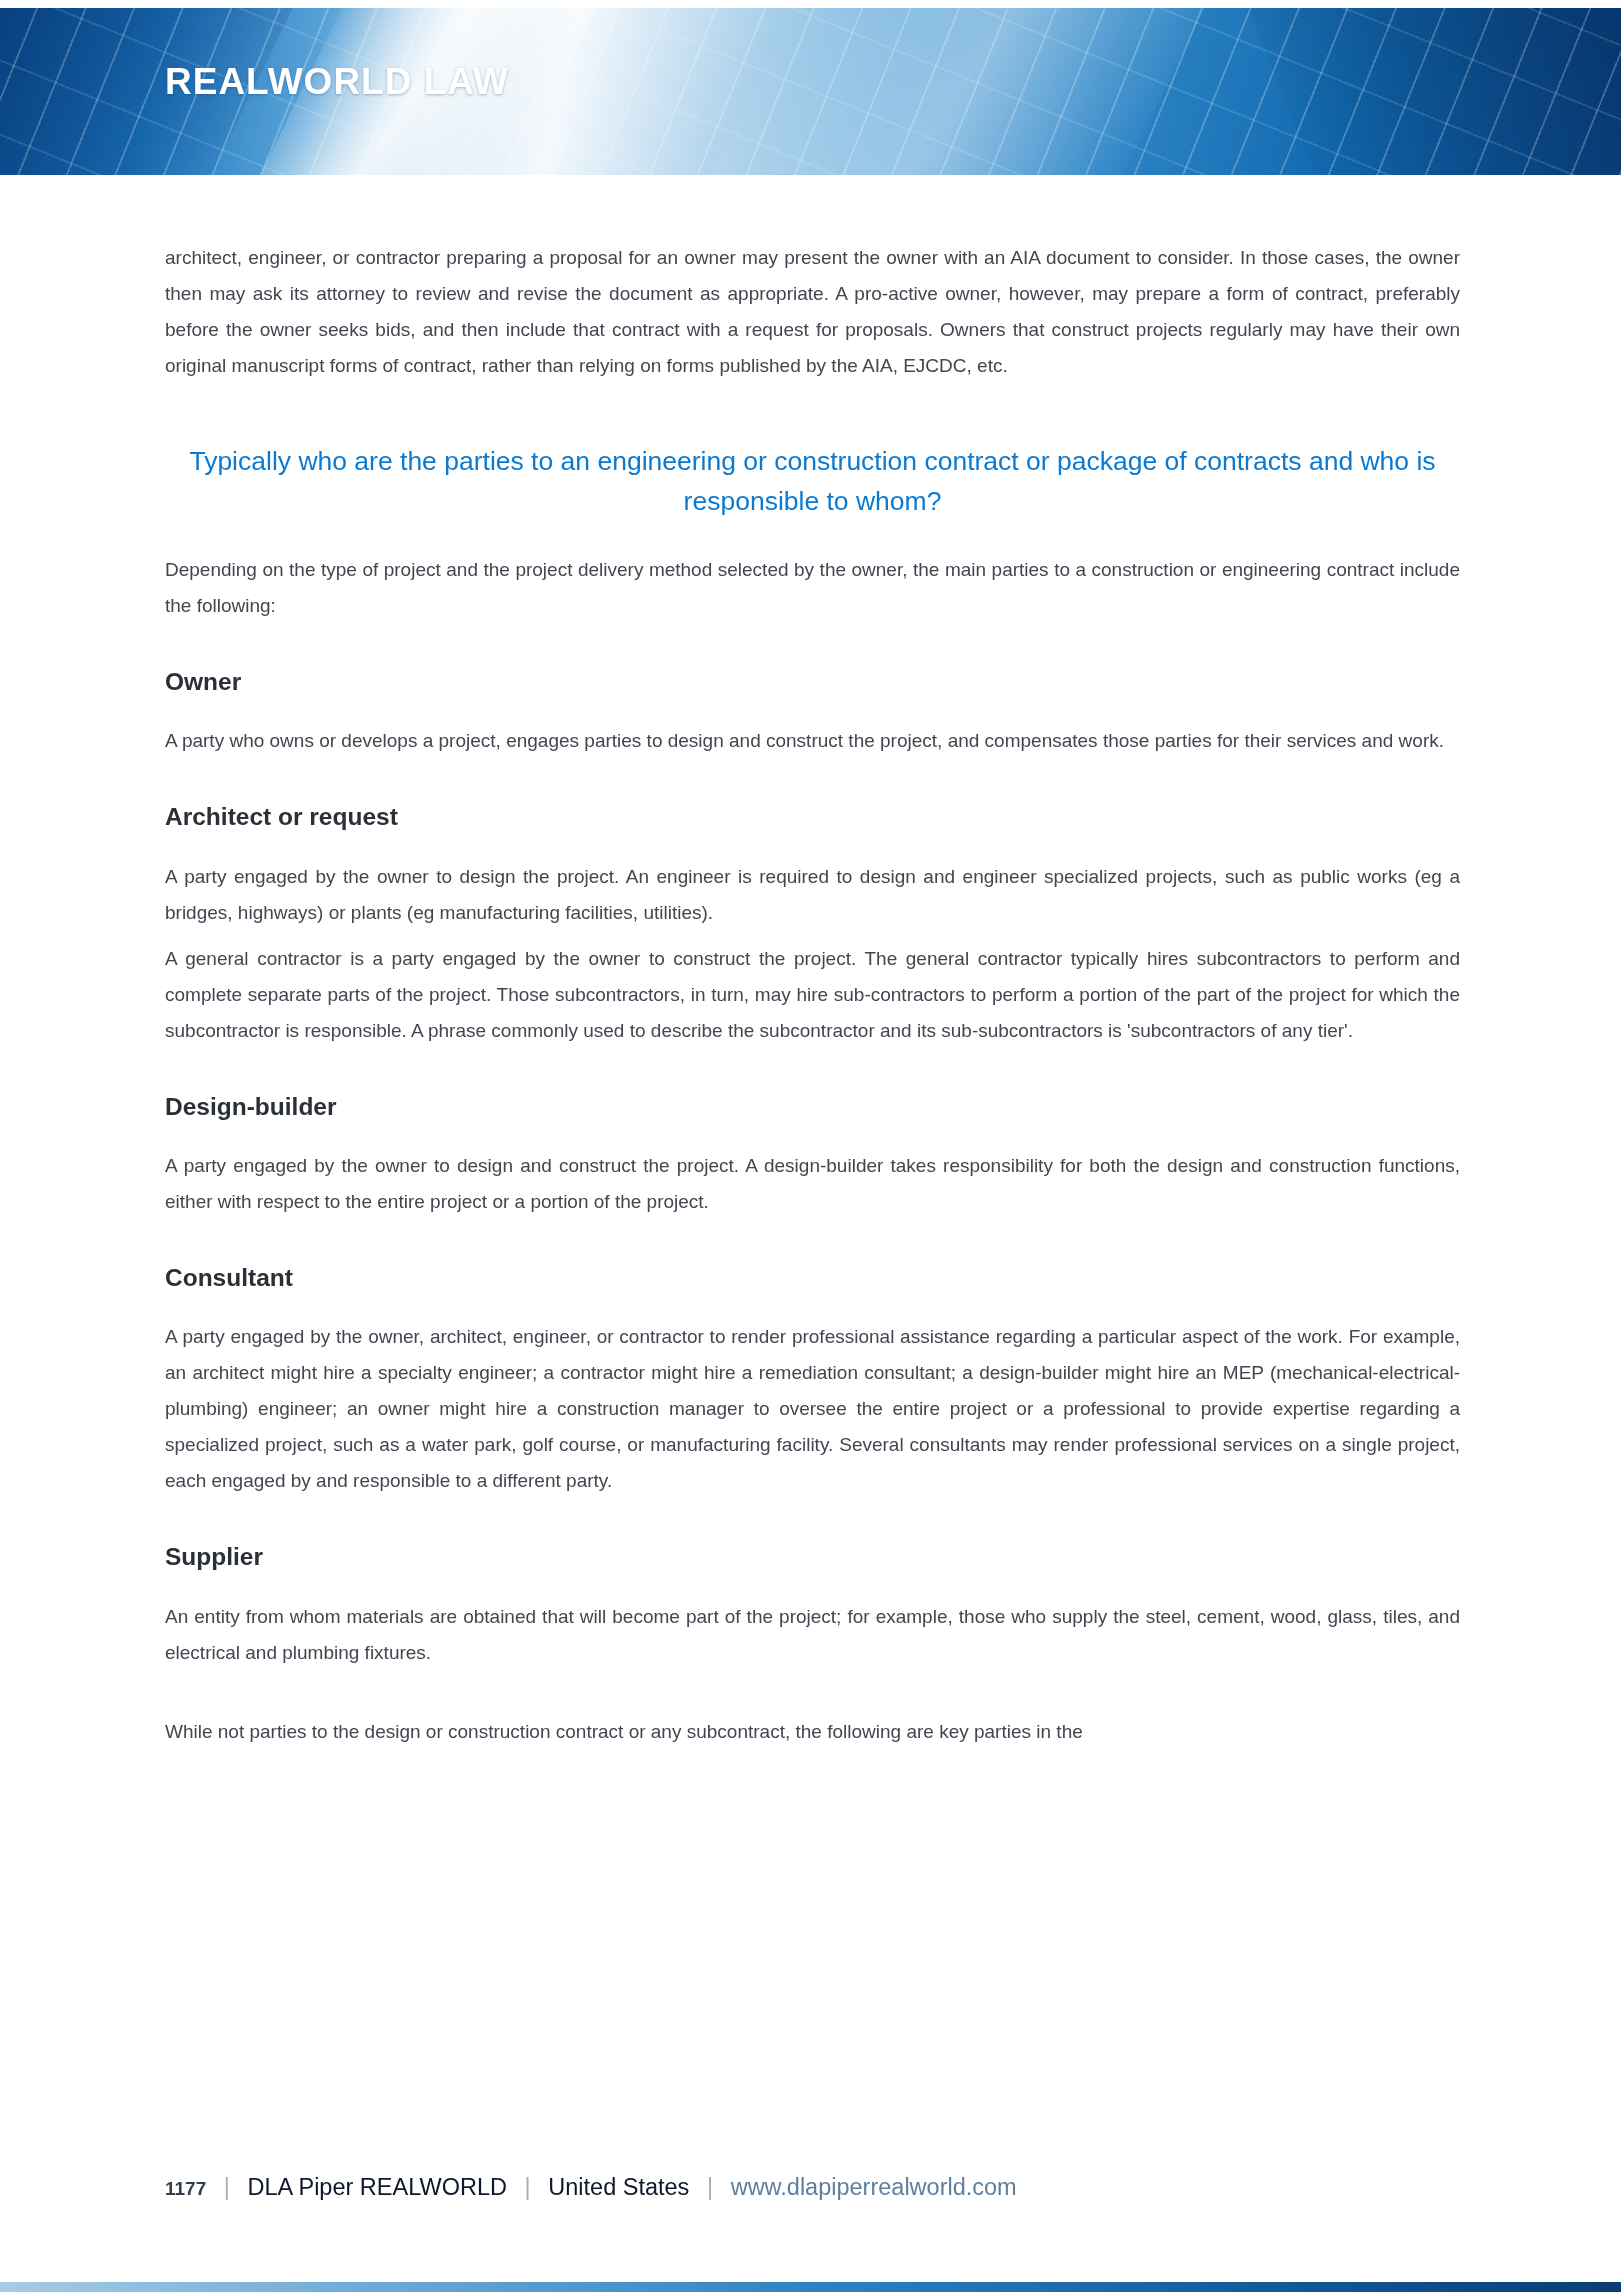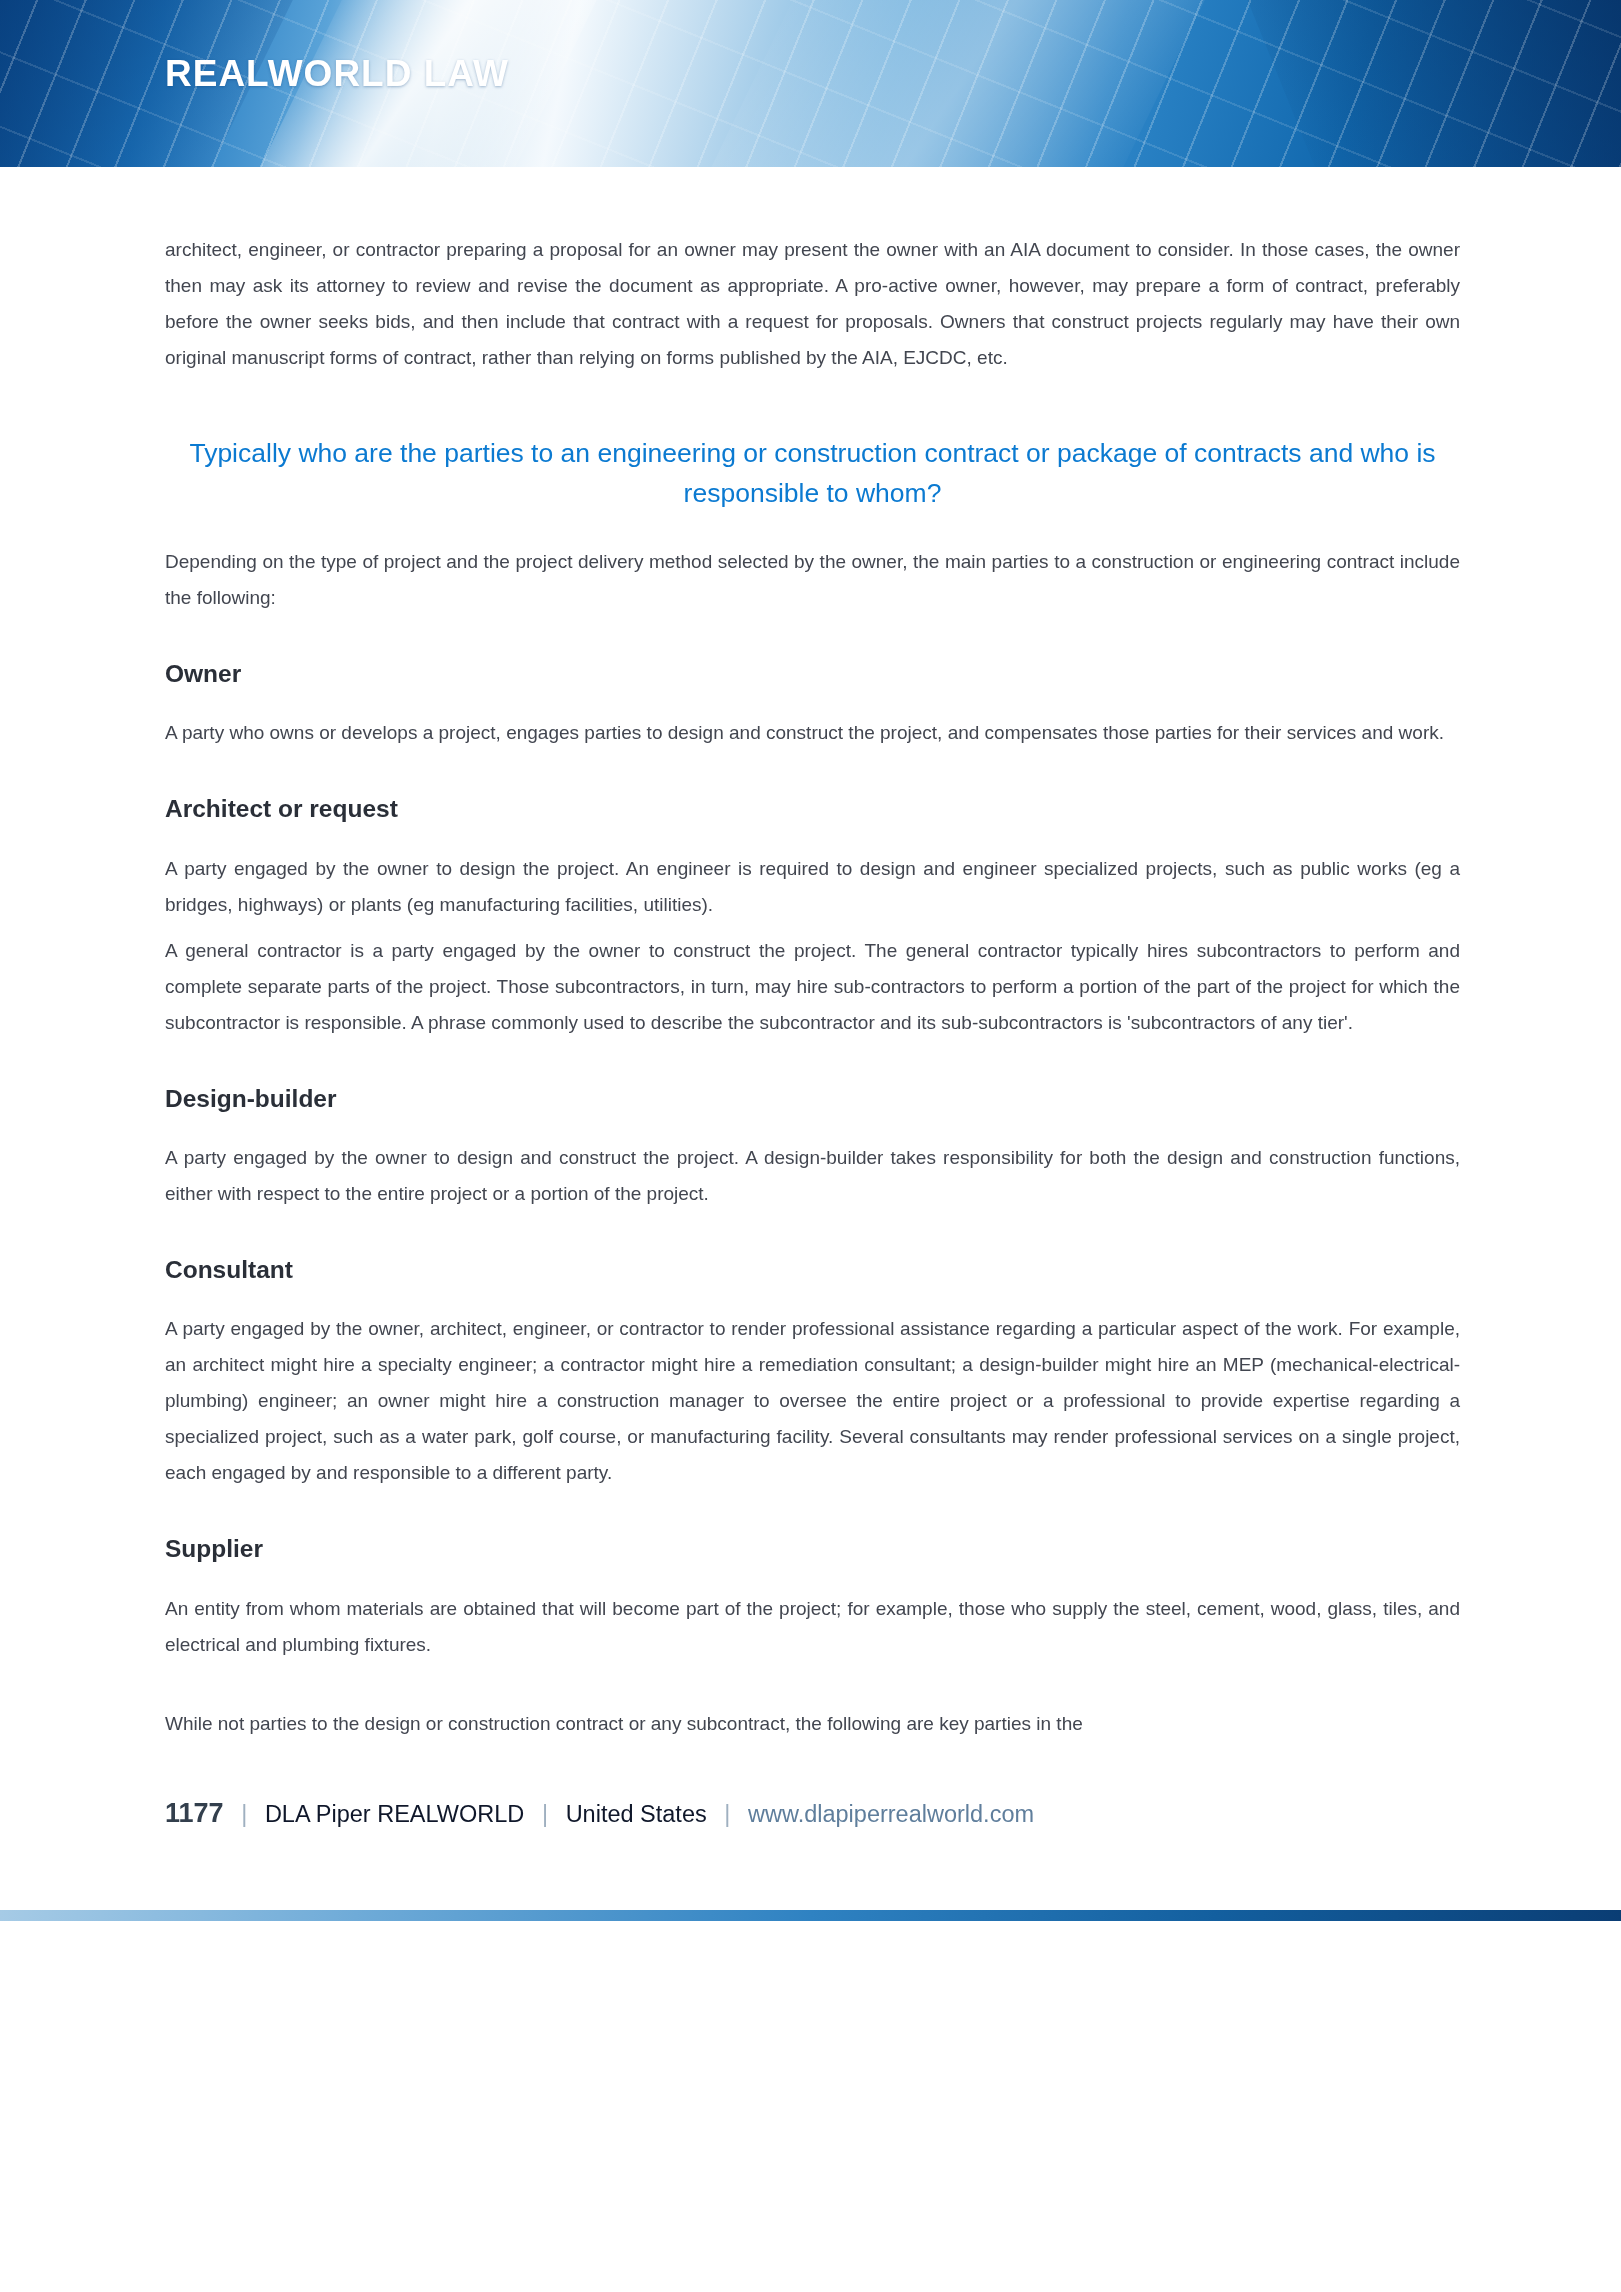--- a/index.html
+++ b/index.html
@@ -2,22 +2,22 @@
 <html><head>
 <meta charset="utf-8">
 <style>
   * { margin:0; padding:0; box-sizing:border-box; }
   html,body { background:#ffffff; }
   body { font-family:"Liberation Sans", sans-serif; }
 
   .page {
     position:relative;
     width:1621px;
-    height:1921px;
-    margin:0 auto;
+    height:2285px;
+    margin:8px auto;
     background:#ffffff;
     overflow:hidden;
   }
 
   
   .header {
     position:relative;
     height:167px;
     overflow:hidden;
     background:linear-gradient(103deg,
@@ -100,21 +100,21 @@
     left:165px;
     bottom:92px;
     display:flex;
     align-items:baseline;
     gap:17.6px;
     font-size:23.5px;
   }
   .page-number {
     font-weight:bold;
     color:#333f4d;
-    font-size:27px;
+    font-size:19px;
   }
   .footer-sep { color:#9fb0c0; }
   .footer-item { color:#0f172a; }
   .footer-link {
     color:#5f7e9c;
     text-decoration:none;
     cursor:pointer;
   }
 
   .bottom-strip {

